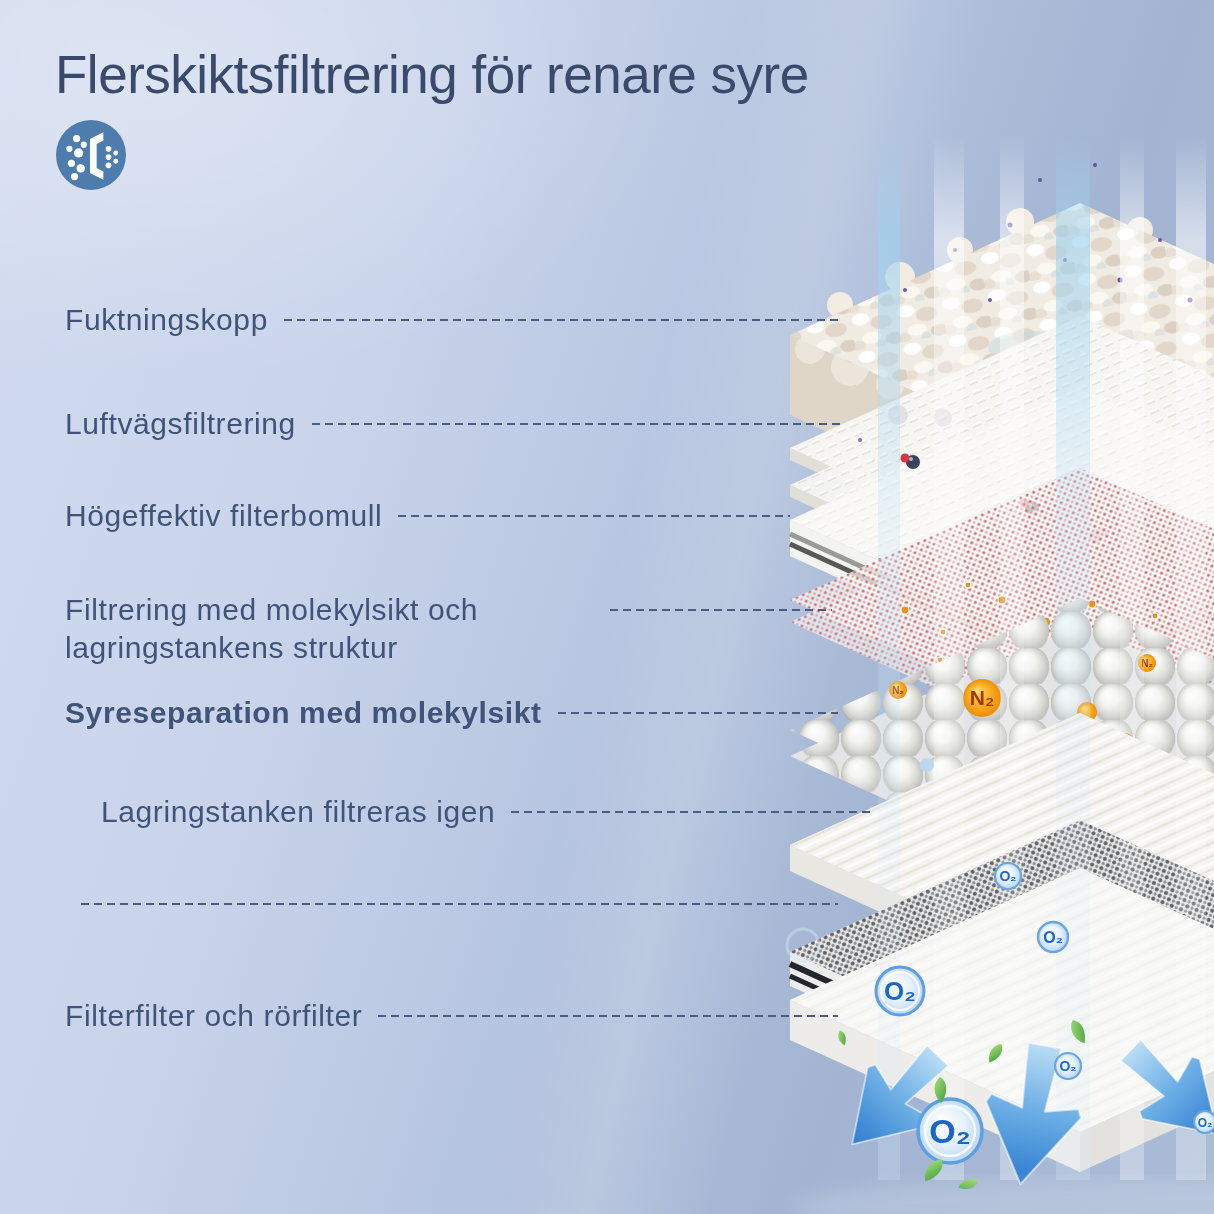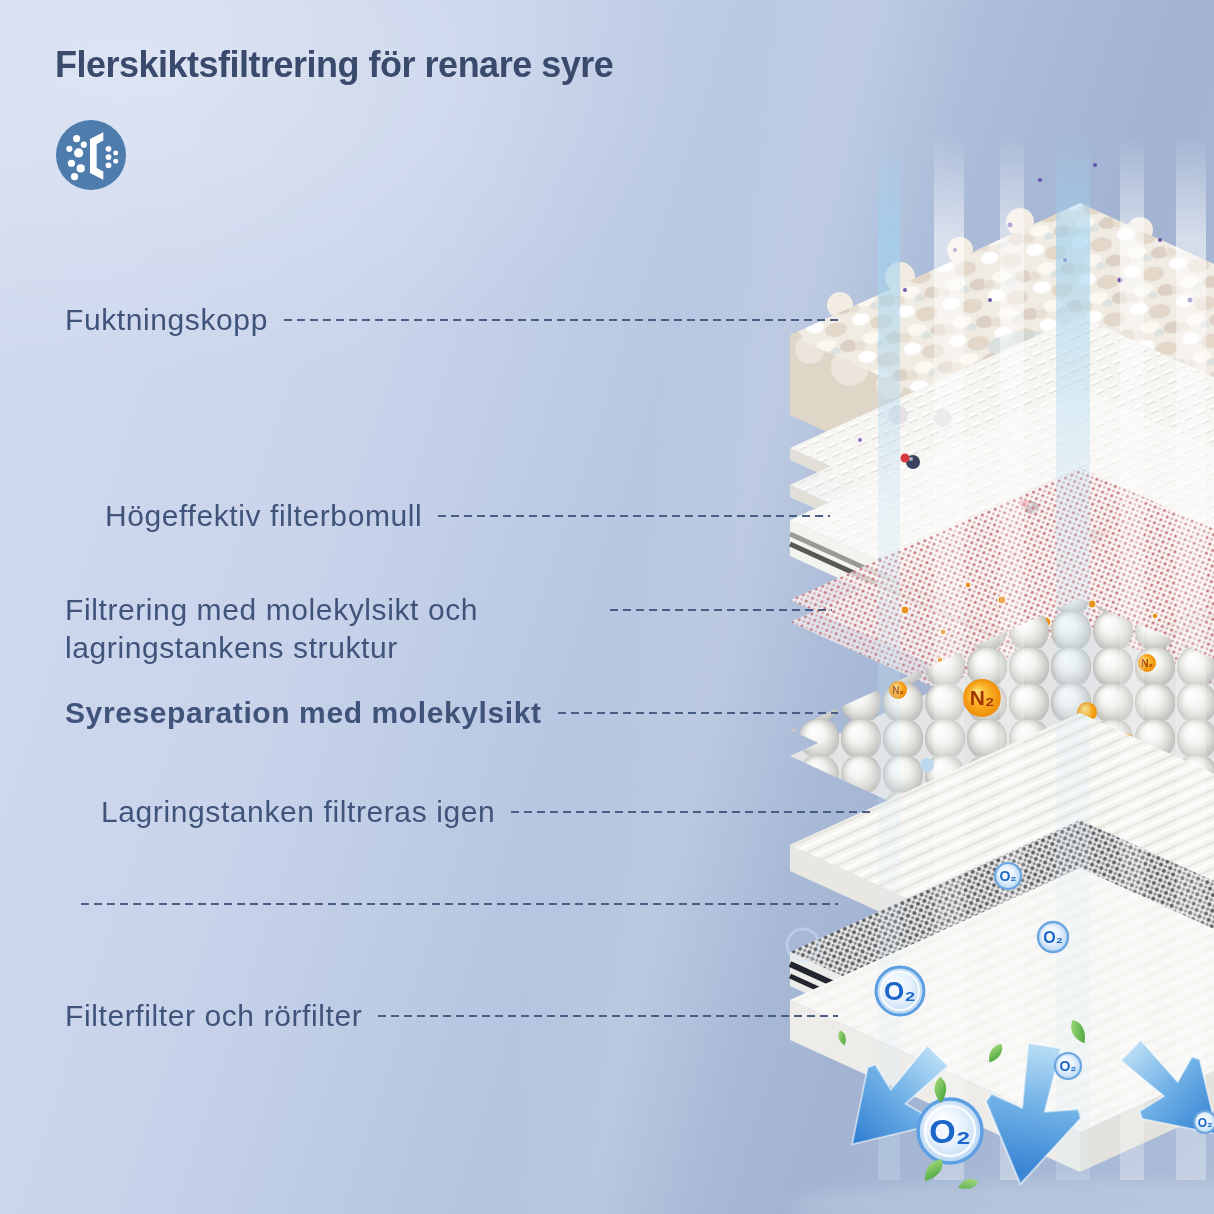--- a/index.html
+++ b/index.html
@@ -11,21 +11,21 @@
       linear-gradient(108deg,#d1daef 0%,#c9d4eb 30%,#b6c5e0 52%,#a2b4d2 74%,#abbcd7 100%);
   }
   .canvas::before{ 
     content:"";position:absolute;left:600px;top:-140px;width:240px;height:1560px;
     background:linear-gradient(90deg,rgba(255,255,255,0),rgba(255,255,255,.14),rgba(255,255,255,0));
     transform:rotate(13deg);pointer-events:none;
   }
   .art{position:absolute;left:0;top:0;width:1214px;height:1214px;}
   .title{
     position:absolute;left:55px;top:44px;margin:0;
-    font-size:36px;font-weight:bold;color:#3a4a6c;letter-spacing:-.5px;white-space:nowrap;
+    font-size:53px;font-weight:normal;color:#3a4a6c;letter-spacing:-.5px;white-space:nowrap;
   }
   .brand{position:absolute;left:56px;top:120px;width:70px;height:70px;}
   .row{
     position:absolute;left:65px;display:flex;align-items:center;
     color:#40537a;font-size:30px;letter-spacing:.6px;line-height:38px;
   }
   .row .lbl{white-space:nowrap;}
   .row .dash{
     flex:1;height:2px;margin-left:16px;
     background:repeating-linear-gradient(90deg,#4a5d85 0 8px,transparent 8px 13px);
@@ -396,22 +396,26 @@
           <circle cx="58" cy="40" r="2.4"></circle>
       </g>
     </svg>
   </div>
 
   <div class="row" style="top:301px;width:773px;">
     <span class="lbl">Fuktningskopp</span>
     <span class="dash"></span>
   </div>
 
-
-  <div class="row" style="top:497px;width:725px;margin-left:40px;">
+  <div class="row" style="top:405px;width:780px;">
+    <span class="lbl">Luftvägsfiltrering</span>
+    <span class="dash"></span>
+  </div>
+
+  <div class="row" style="top:497px;width:725px;">
     <span class="lbl">Högeffektiv filterbomull</span>
     <span class="dash"></span>
   </div>
 
   <div class="row wrap2" style="top:591px;width:767px;gap:24px;">
     <span class="lbl">Filtrering med molekylsikt och lagringstankens struktur</span>
     <span class="dash"></span>
   </div>
 
   <div class="row" style="top:694px;width:773px;font-weight:bold;">

